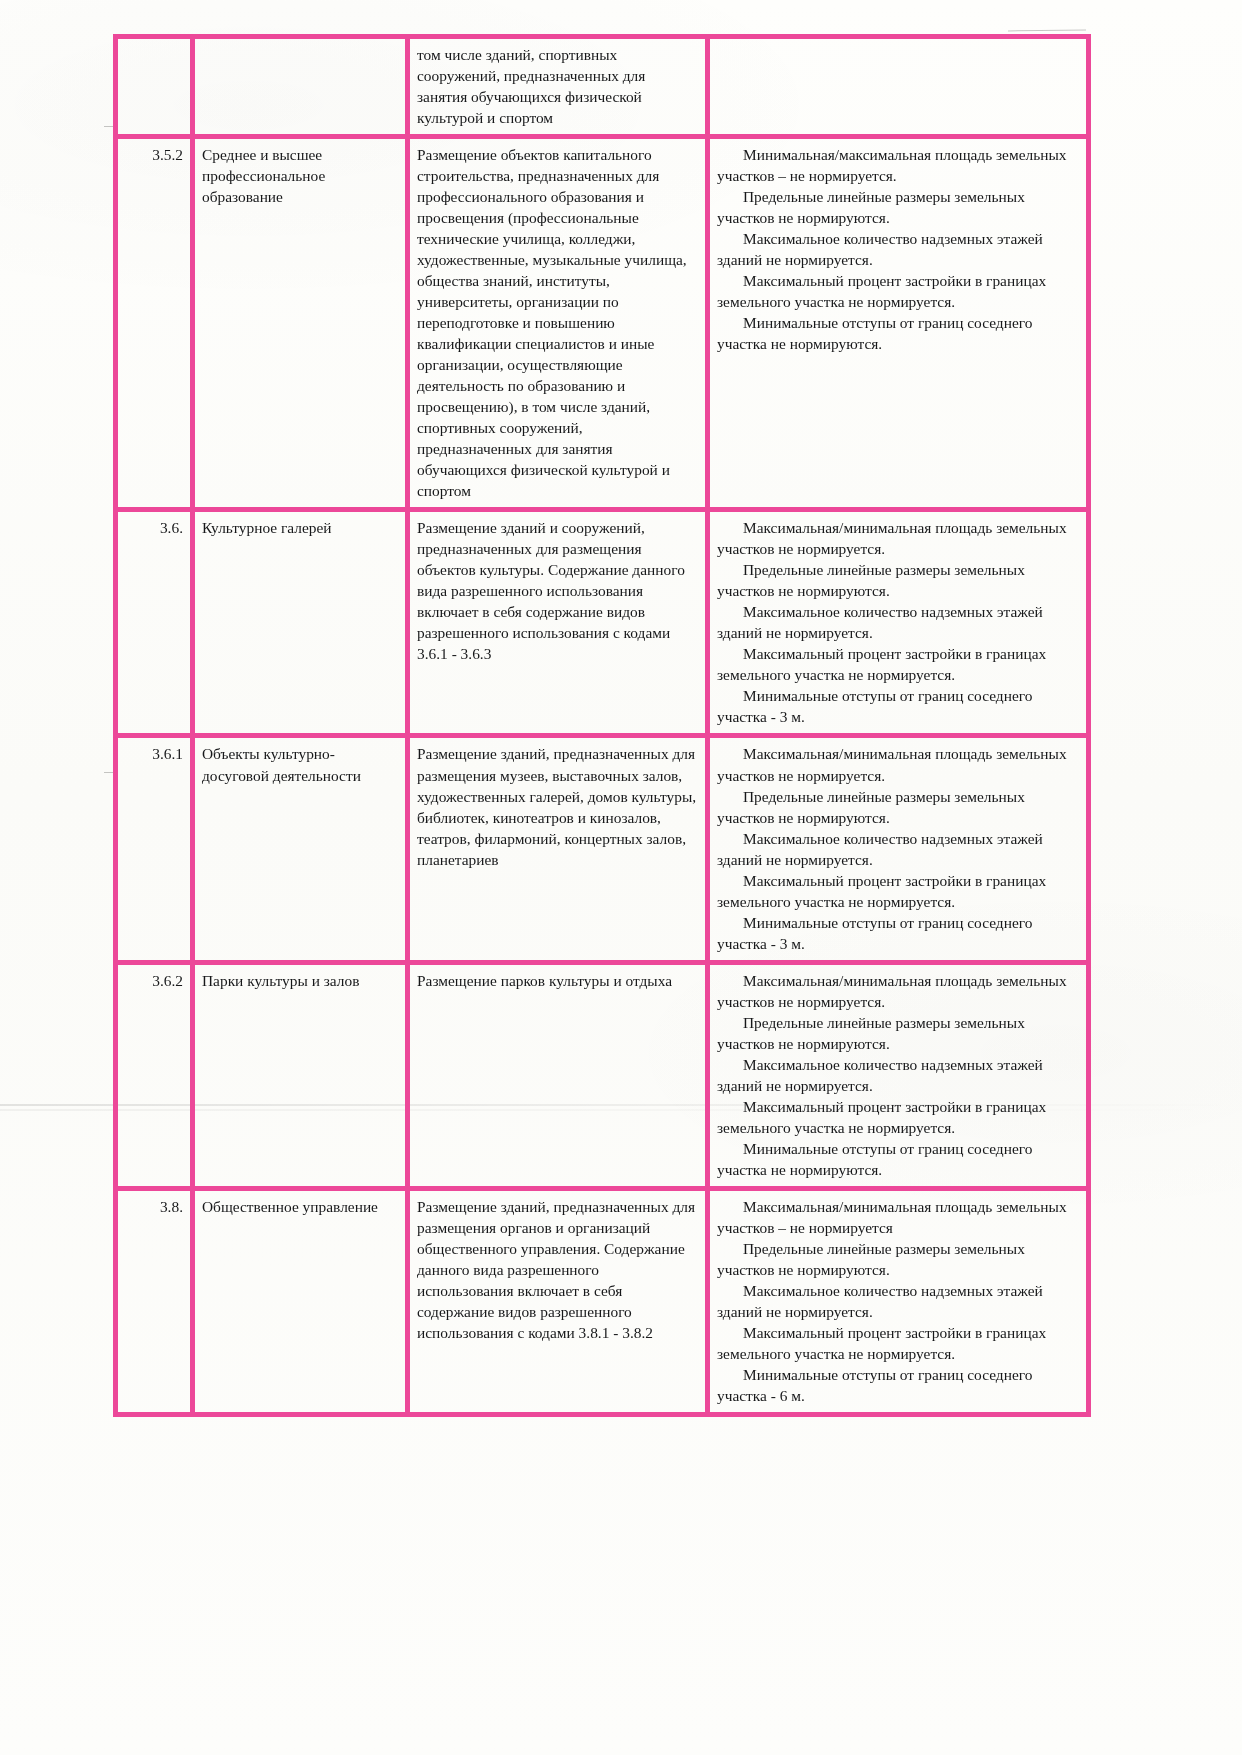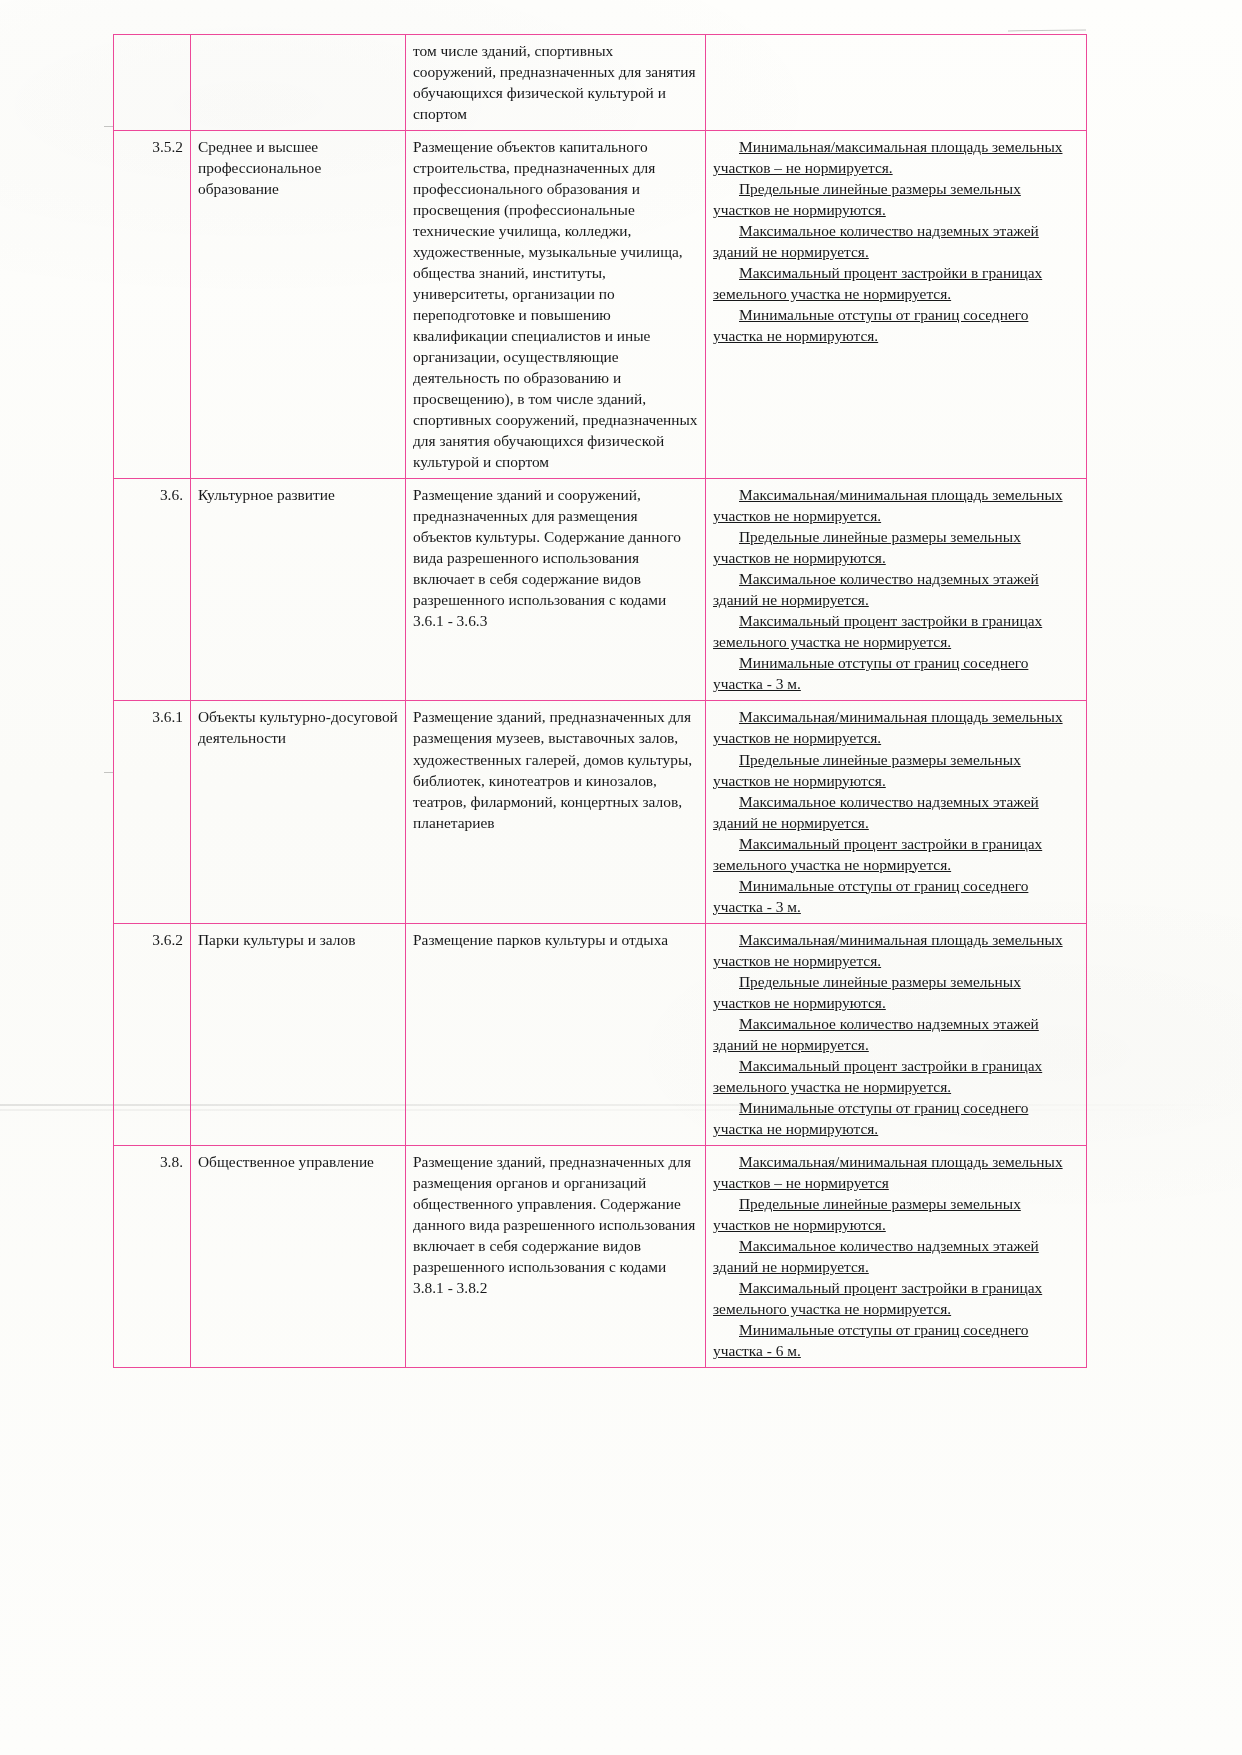--- a/index.html
+++ b/index.html
@@ -35,35 +35,35 @@
     position:absolute;
     left:113px;top:34px;
     width:973px;
   }
   table.doc{
     border-collapse:collapse;
     width:973px;
     table-layout:fixed;
   }
   table.doc td{
-    border:1px solid #ec4899;
+    border:5px solid #ec4899;
     vertical-align:top;
     padding:5px 7px 6px 7px;
     font-size:15.4px;
     line-height:1.365;
   }
   col.c1{width:77px;}
   col.c2{width:215px;}
   col.c3{width:300px;}
   col.c4{width:381px;}
 
   td.code{text-align:right;font-size:15.6px;padding-top:6px;}
   td.name{font-size:15.6px;}
   td.desc{font-size:15.3px;}
-  td.limits{font-size:15.3px;text-decoration:underline;}
+  td.limits{font-size:15.3px;}
 
   td.limits p{margin:0;text-indent:26px;}
   .lastrow td{padding-bottom:4px;}
 
   
   td{ text-rendering:optimizeLegibility; }
 </style>
 </head>
 <body>
 
@@ -99,21 +99,21 @@
           <p>Минимальная/максимальная площадь земельных участков – не нормируется.</p>
           <p>Предельные линейные размеры земельных участков не нормируются.</p>
           <p>Максимальное количество надземных этажей зданий не нормируется.</p>
           <p>Максимальный процент застройки в границах земельного участка не нормируется.</p>
           <p>Минимальные отступы от границ соседнего участка не нормируются.</p>
         </td>
       </tr>
 
       <tr>
         <td class="code">3.6.</td>
-        <td class="name">Культурное развитие</td>
+        <td class="name">Культурное галерей</td>
         <td class="desc">Размещение зданий и сооружений, предназначенных для размещения объектов культуры. Содержание данного вида разрешенного использования включает в себя содержание видов разрешенного использования с кодами 3.6.1 - 3.6.3</td>
         <td class="limits">
           <p>Максимальная/минимальная площадь земельных участков не нормируется.</p>
           <p>Предельные линейные размеры земельных участков не нормируются.</p>
           <p>Максимальное количество надземных этажей зданий не нормируется.</p>
           <p>Максимальный процент застройки в границах земельного участка не нормируется.</p>
           <p>Минимальные отступы от границ соседнего участка - 3 м.</p>
         </td>
       </tr>
 

